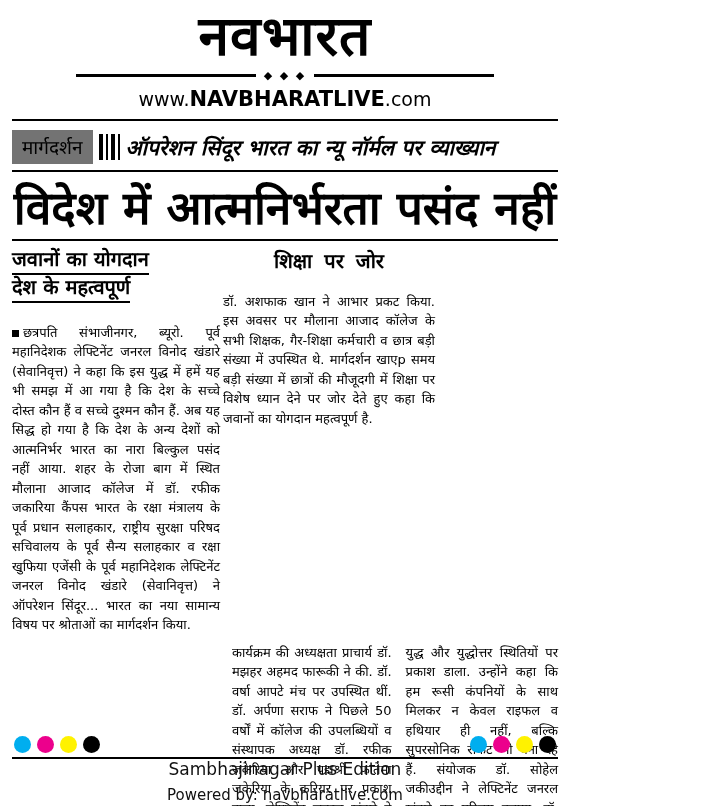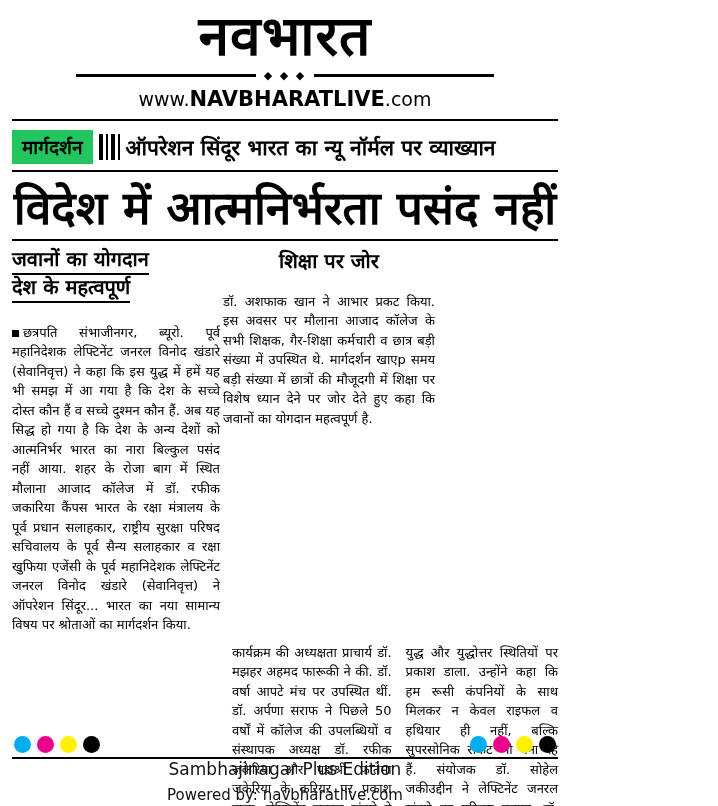--- a/index.html
+++ b/index.html
@@ -68,23 +68,23 @@
   }
 
   
   .kicker-row {
     display: flex;
     align-items: stretch;
     margin: 9px 12px 0 12px;
     height: 34px;
   }
   .kicker-tag {
-    background: #22c55e;
-    color: #000;
-    font-weight: bold;
+    background: #737373;
+    color: #000;
+    font-weight: normal;
     font-size: 19px;
     display: flex;
     align-items: center;
     padding: 0 10px;
     white-space: nowrap;
   }
   .kicker-bars {
     display: flex;
     align-items: center;
     padding: 0 6px;
@@ -97,20 +97,21 @@
     background: #000;
   }
   .kicker-bars i.thin { width: 2px; }
   .kicker-text {
     display: flex;
     align-items: center;
     font-size: 21px;
     font-weight: bold;
     color: #000;
     white-space: nowrap;
+    font-style: italic;
   }
   .kicker-hr {
     margin: 6px 12px 0 12px;
     border: 0;
     border-top: 2px solid #000;
   }
 
   
   .headline {
     text-align: center;
@@ -150,20 +151,21 @@
     border-bottom: 2px solid #000;
     display: inline-block;
     padding-bottom: 1px;
   }
   .sub-head-right {
     font-size: 20px;
     font-weight: bold;
     text-align: center;
     color: #000;
     margin-bottom: 18px;
+    font-family: Liberation Mono, monospace;
   }
 
   .para {
     font-size: 13px;
     line-height: 1.5;
     text-align: justify;
     color: #000;
     margin-top: 20px;
     font-family: "DejaVu Sans", sans-serif;
   }

